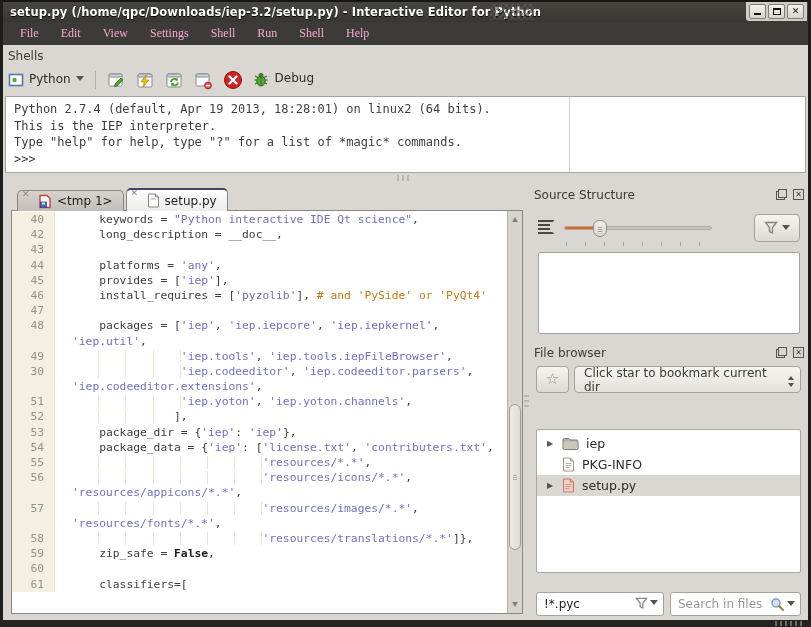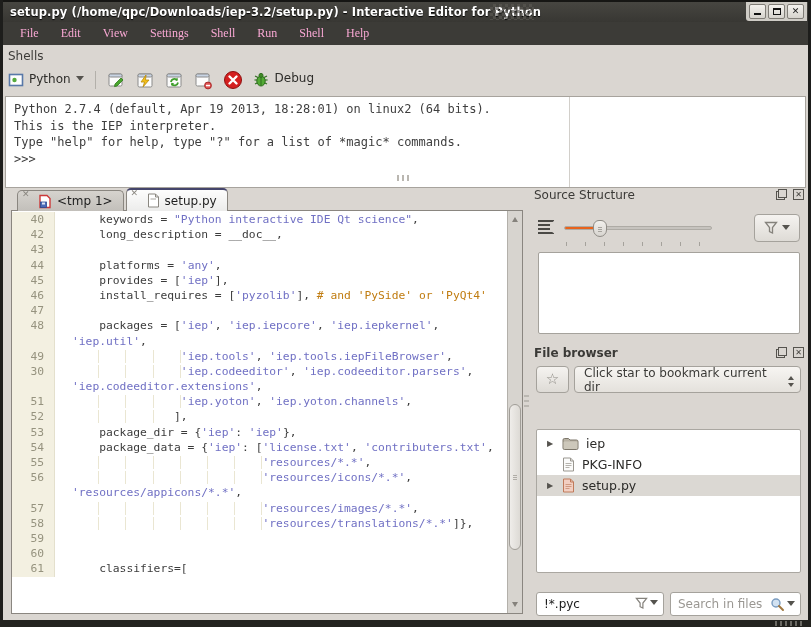--- a/index.html
+++ b/index.html
@@ -32,21 +32,21 @@
   .menu-item{color:#f9a8d4;font-size:12px;padding:3px 11px;cursor:default;font-family:Liberation Serif, serif;}
   
   .shells-label{position:absolute;left:8px;top:49px;font-size:12px;color:#3c3b38;}
   .toolbar{position:absolute;left:8px;top:67px;height:26px;display:flex;align-items:center;gap:9px;}
   .tb-shellbtn{display:flex;align-items:flex-start;gap:5px;}
   .tb-label{font-size:12px;color:#2e2d2a;}
   .caret-down{width:0;height:0;border:4px solid transparent;border-top:5px solid #55534e;margin-top:4px;}
   .tb-sep{width:1px;height:18px;background:#b3b0aa;margin:0 2px;}
   .tb-icon{width:20px;height:20px;display:flex;align-items:center;justify-content:center;}
   
-  .shell-box{position:absolute;left:5px;right:5px;top:96px;height:92px;background:#fff;
+  .shell-box{position:absolute;left:5px;right:5px;top:96px;height:77px;background:#fff;
      border:1px solid #a7a39d;padding:4px 13px 0 8px;
      font-family:"DejaVu Sans Mono",monospace;font-size:12px;line-height:16.5px;color:#3e3e3e;}
   .shell-divider{position:absolute;top:0;bottom:0;left:563px;width:1px;background:#d2cfca;}
   .hsplit-grip{position:absolute;left:397px;top:175px;width:14px;height:6px;
      background:repeating-linear-gradient(90deg,#bab7b1 0 2px,transparent 2px 5px);}
   
   .editor-pane{position:absolute;left:11px;top:188px;width:512px;bottom:13px;}
   .tabbar{position:relative;height:23px;display:flex;align-items:flex-end;padding-left:6px;z-index:5;}
   .tab{position:relative;height:21px;display:flex;align-items:center;gap:5px;
      padding:0 10px 0 20px;font-size:12px;color:#1e1e1e;border:1px solid #8a8680;
@@ -98,21 +98,21 @@
   .slider-handle::after{content:"";position:absolute;left:4px;right:4px;top:6px;height:5px;
      background:repeating-linear-gradient(#a7a49e 0 1px,transparent 1px 2px);}
   .ticks{position:absolute;left:36px;right:100px;top:28px;height:4px;
      background:repeating-linear-gradient(90deg,#a5a29c 0 1px,transparent 1px 19px);}
   .filter-btn{position:absolute;right:6px;top:0;width:46px;height:28px;
      background:linear-gradient(#f5f3f0,#dedbd6);border:1px solid #a5a29c;border-radius:4px;
      display:flex;align-items:center;justify-content:center;gap:4px;}
   .ss-list{position:absolute;left:8px;right:6px;top:64px;height:82px;background:#fff;
      border:1px solid #a5a29c;border-radius:2px;}
   
-  .fb-title{top:158px;font-weight:bold;}
+  .fb-title{top:158px;}
   .fb-row1{position:absolute;left:0;right:0;top:178px;height:27px;}
   .star-btn{position:absolute;left:6px;top:0;width:33px;height:27px;
      background:linear-gradient(#f5f3f0,#dedbd6);border:1px solid #a5a29c;border-radius:4px;
      text-align:center;font-size:15px;color:#8f8c86;line-height:25px;}
   .bookmark-combo{position:absolute;left:44px;right:5px;top:0;height:27px;background:linear-gradient(#f7f5f2,#e4e1dc);
      border:1px solid #a5a29c;border-radius:4px;font-size:12px;color:#3b3a37;
      display:flex;align-items:center;padding:0 18px 0 9px;}
   .spin{position:absolute;right:6px;top:6px;display:flex;flex-direction:column;gap:3px;}
   .spin .u{width:0;height:0;border:3px solid transparent;border-bottom:4px solid #55534e;}
   .spin .d{width:0;height:0;border:3px solid transparent;border-top:4px solid #55534e;}
@@ -287,22 +287,23 @@
           <div class="crow"><span class="g">30</span><span class="t"><span class="w">                </span><span class="s">'iep.codeeditor'</span><span>, </span><span class="s">'iep.codeeditor.parsers'</span><span>,</span></span></div>
           <div class="crow"><span class="g"></span><span class="t"><span class="s">'iep.codeeditor.extensions'</span><span>,</span></span></div>
           <div class="crow"><span class="g">51</span><span class="t"><span class="w">                </span><span class="s">'iep.yoton'</span><span>, </span><span class="s">'iep.yoton.channels'</span><span>,</span></span></div>
           <div class="crow"><span class="g">52</span><span class="t"><span class="w">               </span><span>],</span></span></div>
           <div class="crow"><span class="g">53</span><span class="t"><span>    package_dir = {</span><span class="s">'iep'</span><span>: </span><span class="s">'iep'</span><span>},</span></span></div>
           <div class="crow"><span class="g">54</span><span class="t"><span>    package_data = {</span><span class="s">'iep'</span><span>: [</span><span class="s">'license.txt'</span><span>, </span><span class="s">'contributers.txt'</span><span>,</span></span></div>
           <div class="crow"><span class="g">55</span><span class="t"><span class="w">                            </span><span class="s">'resources/*.*'</span><span>,</span></span></div>
           <div class="crow"><span class="g">56</span><span class="t"><span class="w">                            </span><span class="s">'resources/icons/*.*'</span><span>,</span></span></div>
           <div class="crow"><span class="g"></span><span class="t"><span class="s">'resources/appicons/*.*'</span><span>,</span></span></div>
           <div class="crow"><span class="g">57</span><span class="t"><span class="w">                            </span><span class="s">'resources/images/*.*'</span><span>,</span></span></div>
+          <div class="crow"><span class="g"></span><span class="t"><span class="s">'resources/fonts/*.*'</span><span>,</span></span></div>
           <div class="crow"><span class="g">58</span><span class="t"><span class="w">                            </span><span class="s">'resources/translations/*.*'</span><span>]},</span></span></div>
-          <div class="crow"><span class="g">59</span></div>
+          <div class="crow"><span class="g">59</span><span class="t"><span>    zip_safe = </span><span class="k">False</span><span>,</span></span></div>
           <div class="crow"><span class="g">60</span><span class="t"></span></div>
           <div class="crow"><span class="g">61</span><span class="t"><span>    classifiers=[</span></span></div>
         </div>
       <div class="vscroll">
         <div class="vs-arrow vs-up">
             <span class="tri-up"></span>
           </div>
         <div class="vs-thumb"></div>
         <div class="vs-arrow vs-down">
             <span class="tri-down"></span>

